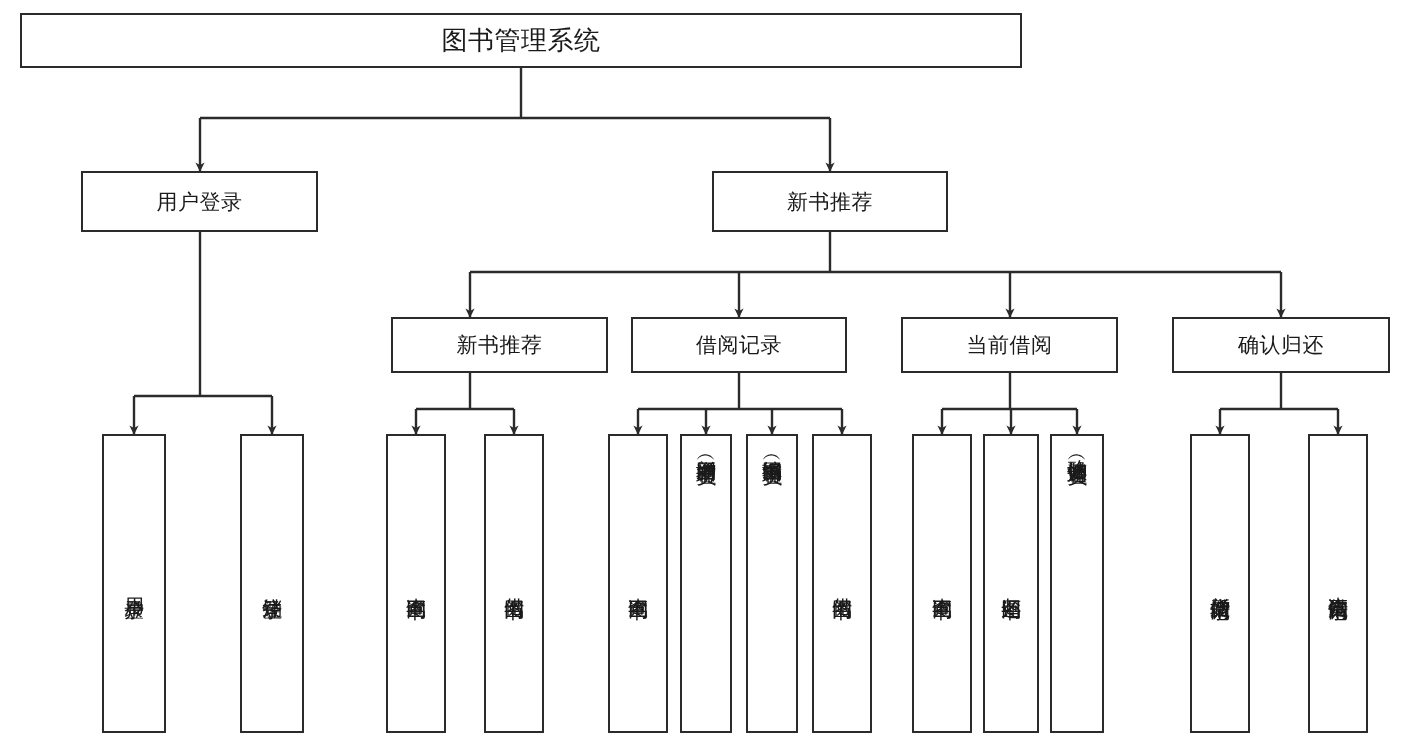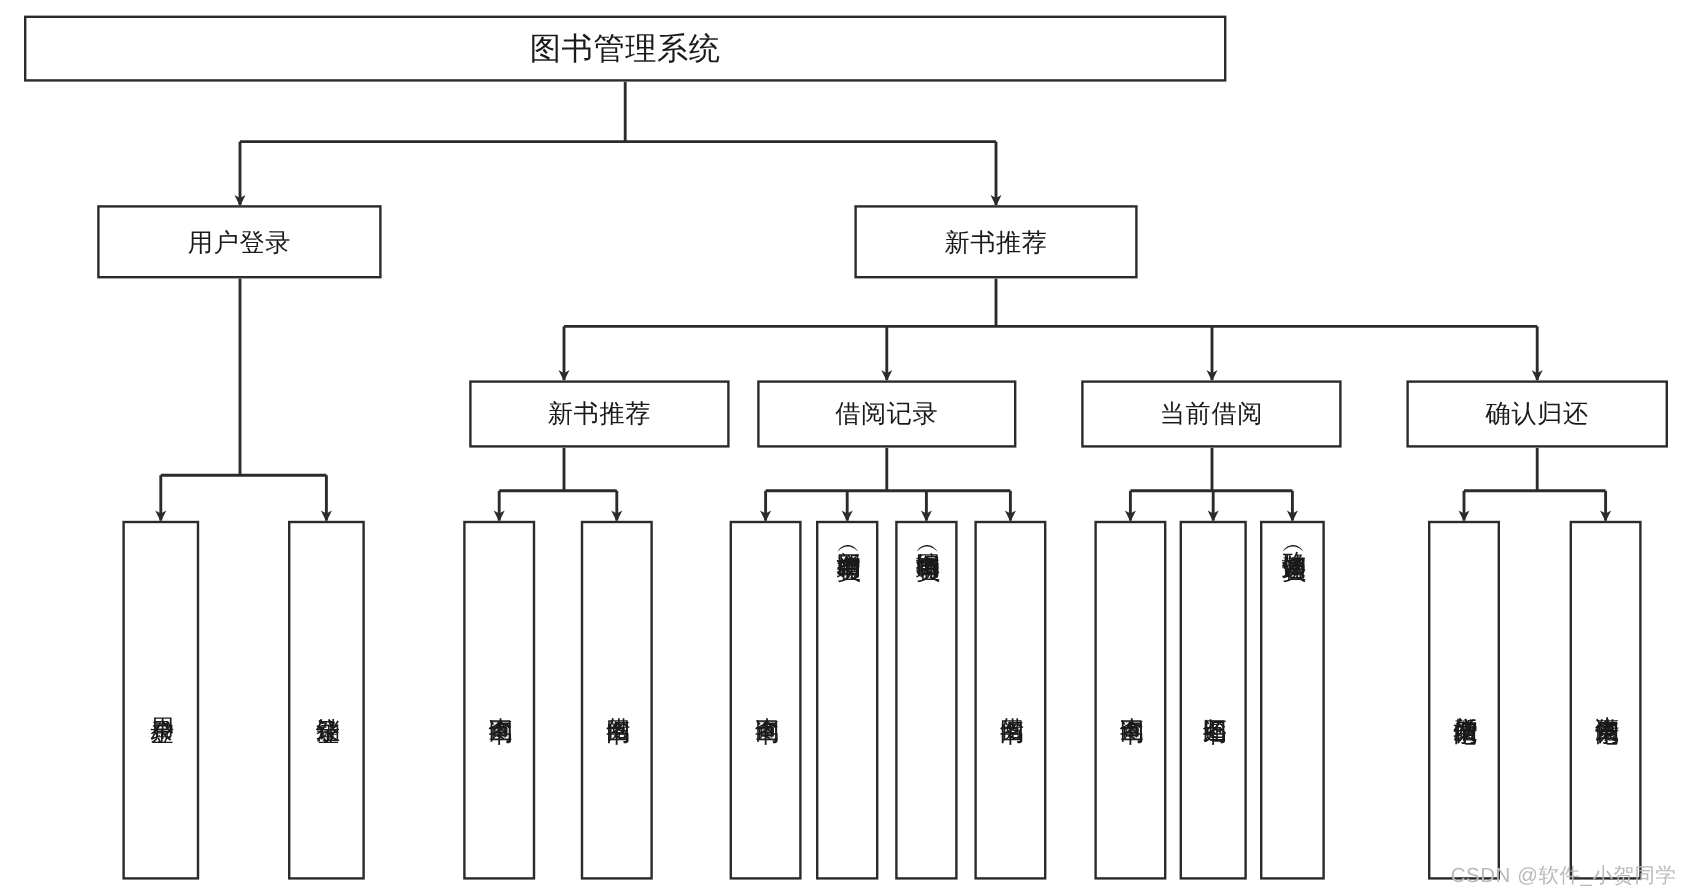--- a/index.html
+++ b/index.html
@@ -173,14 +173,13 @@
         <span class="vtext">确认归还（管理员）</span>
       </div>
       <div class="node v centered" style="left: 1190px; top: 434px; width: 60px; height: 299px;">
         <span class="vtext">新增借阅记录</span>
       </div>
       <div class="node v centered" style="left: 1308px; top: 434px; width: 60px; height: 299px;">
         <span class="vtext">查询借阅记录</span>
       </div>
     </div>
 
-  <div id="watermark">CSDN @软件_小贺同学</div>
 </div>
 
 </body></html>

